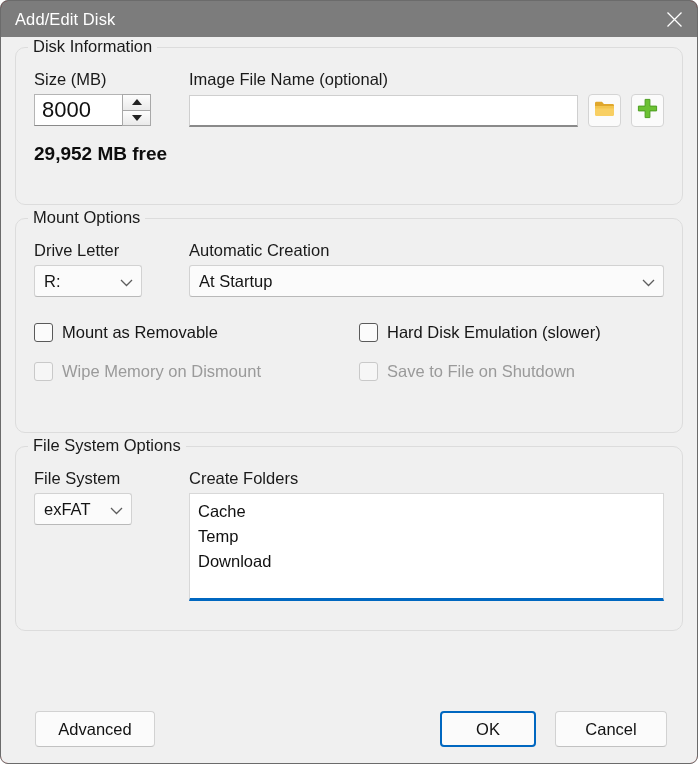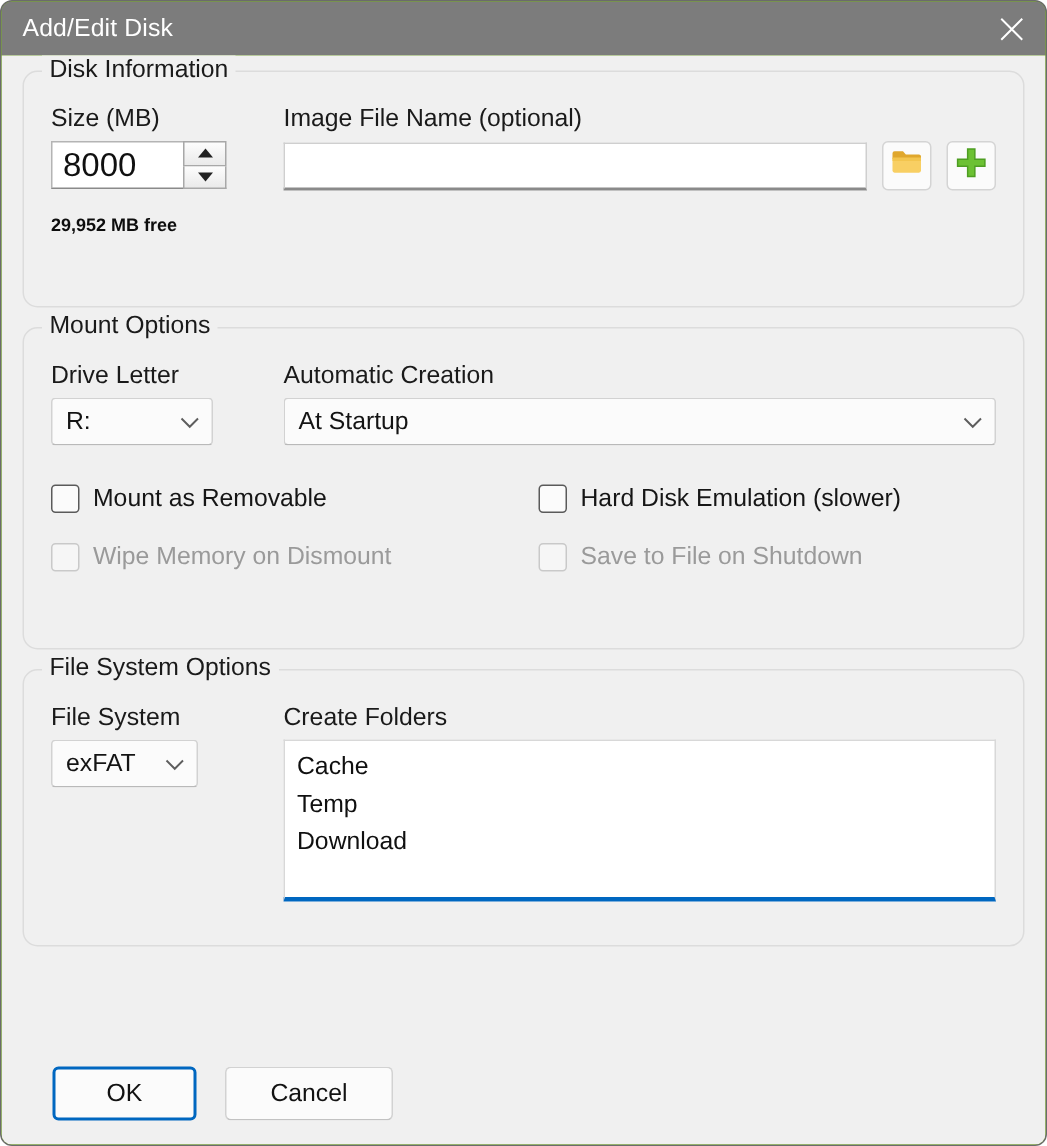--- a/index.html
+++ b/index.html
@@ -13,21 +13,21 @@
     overflow: hidden;
     font-family: "Liberation Sans", sans-serif;
   }
 
   
   #window {
     position: relative;
     width: 698px;
     height: 764px;
     box-sizing: border-box;
-    background: #84cc16;
+    background: #7f1d1d;
     border: 1px solid #6b6b6b;
     border-radius: 8px;
     overflow: hidden;
     display: flex;
     flex-direction: column;
   }
 
   
   #titlebar {
     height: 36px;
@@ -138,21 +138,21 @@
   .tri {
     width: 0; height: 0;
     border-left: 5px solid transparent;
     border-right: 5px solid transparent;
   }
   .tri.up   { border-bottom: 6px solid #222; }
   .tri.down { border-top: 6px solid #222; }
 
   .free-text {
     margin-top: 16px;
-    font-size: 12px;
+    font-size: 19px;
     font-weight: bold;
     color: #0d0d0d;
     white-space: nowrap;
   }
 
   
   .text-input {
     height: 32px;
     background: #ffffff;
     border: 1px solid #cfcfcf;
@@ -409,20 +409,21 @@
                 <div>Cache</div>
                 <div>Temp</div>
                 <div>Download</div>
               </div>
           </div>
         </div>
       </div>
     </div>
 
     <div id="footer">
+      <div class="btn" id="btn-advanced">Advanced</div>
       <div id="footer-right">
         <div class="btn" id="btn-ok">OK</div>
         <div class="btn" id="btn-cancel">Cancel</div>
       </div>
     </div>
 
   </div>
 </div>
 
 </body></html>

